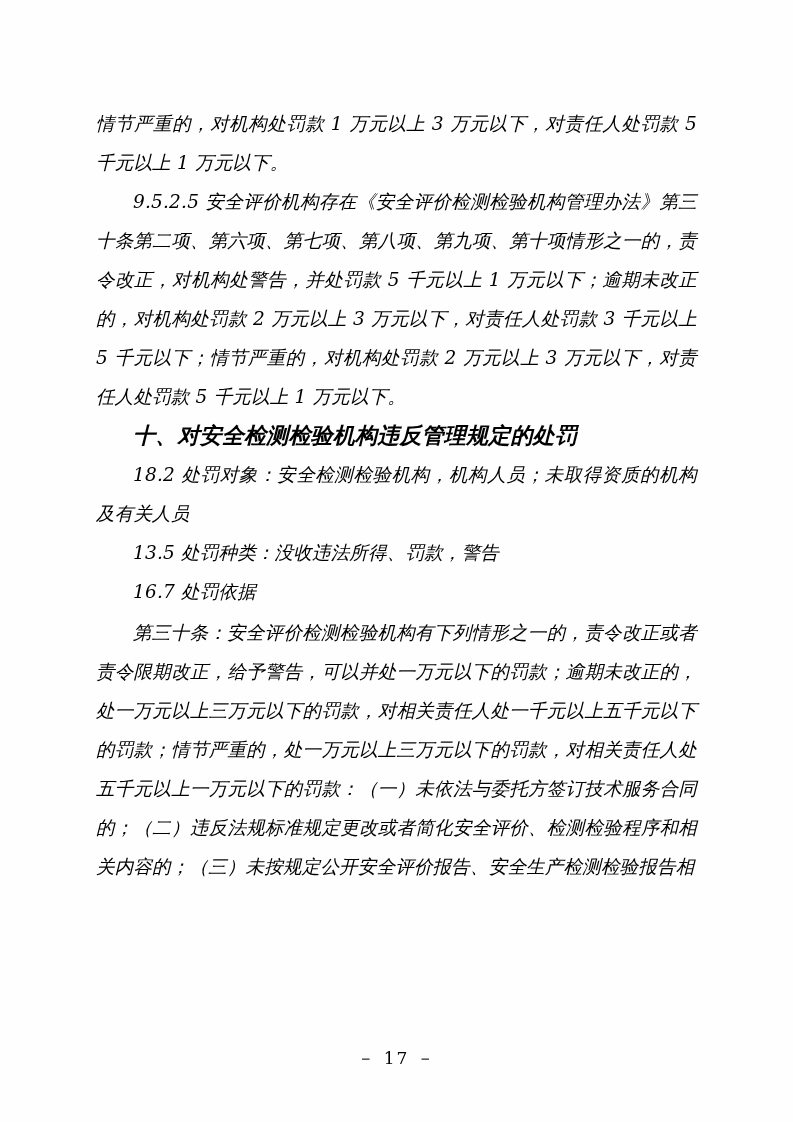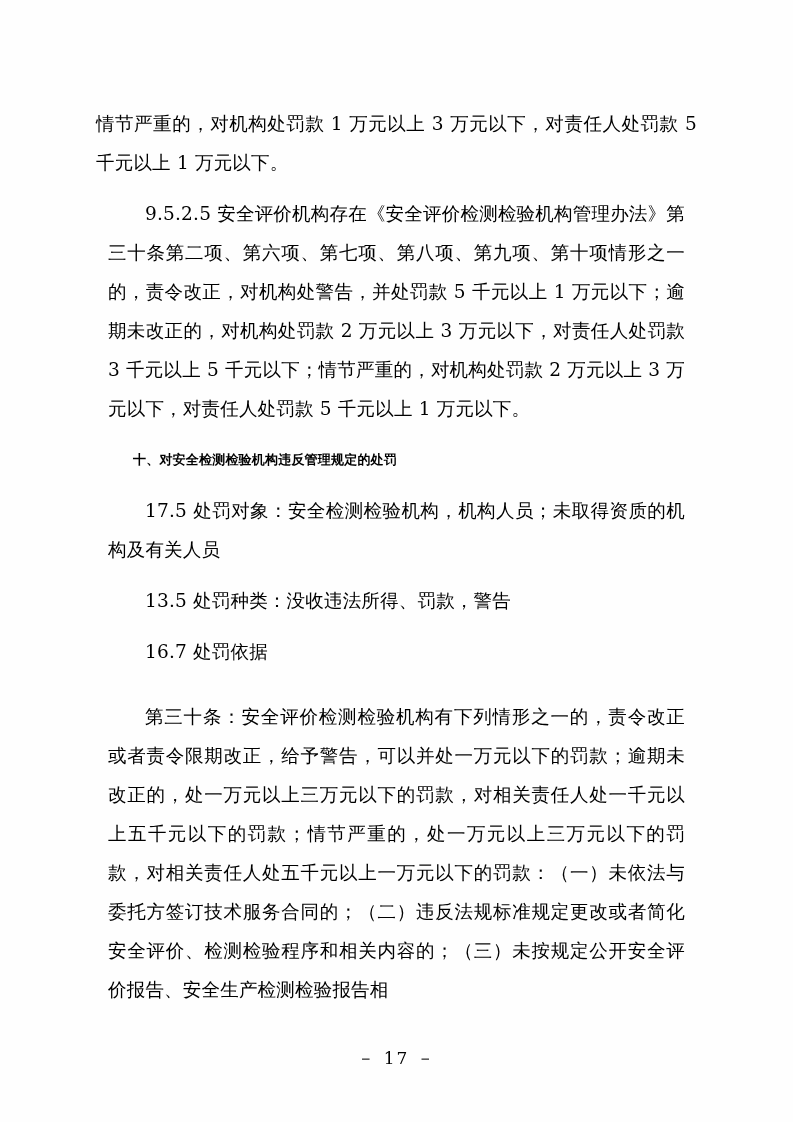--- a/index.html
+++ b/index.html
@@ -17,41 +17,42 @@
   }
   .page {
     position: absolute;
     left: 0;
     top: 0;
     width: 793px;
     height: 1122px;
     background: #fefefe;
     box-sizing: border-box;
     padding: 104px 96px 60px 96px;
+    font-style: italic;
   }
   .body-text {
     font-size: 18.5px;
     line-height: 39px;
     text-align: justify;
     text-justify: inter-ideograph;
     letter-spacing: 0.2px;
   }
   .para {
     margin: 0;
     text-indent: 0;
   }
   .para-indent {
-    margin: 12px;
+    margin: 0;
     text-indent: 37px;
   }
   .heading {
     margin: 0;
     text-indent: 37px;
     font-weight: bold;
-    font-size: 13px;
+    font-size: 22px;
     line-height: 39px;
     font-family: "DejaVu Sans", "Liberation Sans", sans-serif;
   }
   .spacer-sm {
     height: 2px;
   }
   .footer {
     position: absolute;
     left: 0;
     bottom: 52px;
@@ -67,21 +68,21 @@
 
 <div class="page">
   <div class="body-text">
 
     <p class="para">情节严重的，对机构处罚款 1 万元以上 3 万元以下，对责任人处罚款 5 千元以上 1 万元以下。</p>
 
     <p class="para-indent">9.5.2.5 安全评价机构存在《安全评价检测检验机构管理办法》第三十条第二项、第六项、第七项、第八项、第九项、第十项情形之一的，责令改正，对机构处警告，并处罚款 5 千元以上 1 万元以下；逾期未改正的，对机构处罚款 2 万元以上 3 万元以下，对责任人处罚款 3 千元以上 5 千元以下；情节严重的，对机构处罚款 2 万元以上 3 万元以下，对责任人处罚款 5 千元以上 1 万元以下。</p>
 
     <p class="heading">十、对安全检测检验机构违反管理规定的处罚</p>
 
-    <p class="para-indent">17.5 处罚对象：安全检测检验机构，机构人员；未取得资质的机构及有关人员</p>
+    <p class="para-indent">18.2 处罚对象：安全检测检验机构，机构人员；未取得资质的机构及有关人员</p>
 
     <p class="para-indent">13.5 处罚种类：没收违法所得、罚款，警告</p>
 
     <p class="para-indent">16.7 处罚依据</p>
 
 
     <div class="spacer-sm"></div>
 
     <p class="para-indent">第三十条：安全评价检测检验机构有下列情形之一的，责令改正或者责令限期改正，给予警告，可以并处一万元以下的罚款；逾期未改正的，处一万元以上三万元以下的罚款，对相关责任人处一千元以上五千元以下的罚款；情节严重的，处一万元以上三万元以下的罚款，对相关责任人处五千元以上一万元以下的罚款：（一）未依法与委托方签订技术服务合同的；（二）违反法规标准规定更改或者简化安全评价、检测检验程序和相关内容的；（三）未按规定公开安全评价报告、安全生产检测检验报告相</p>
 

